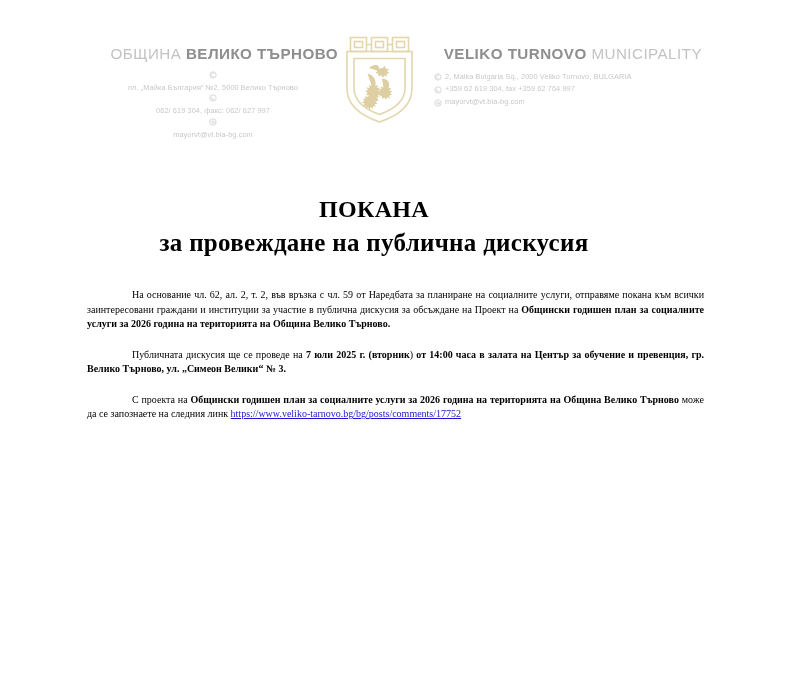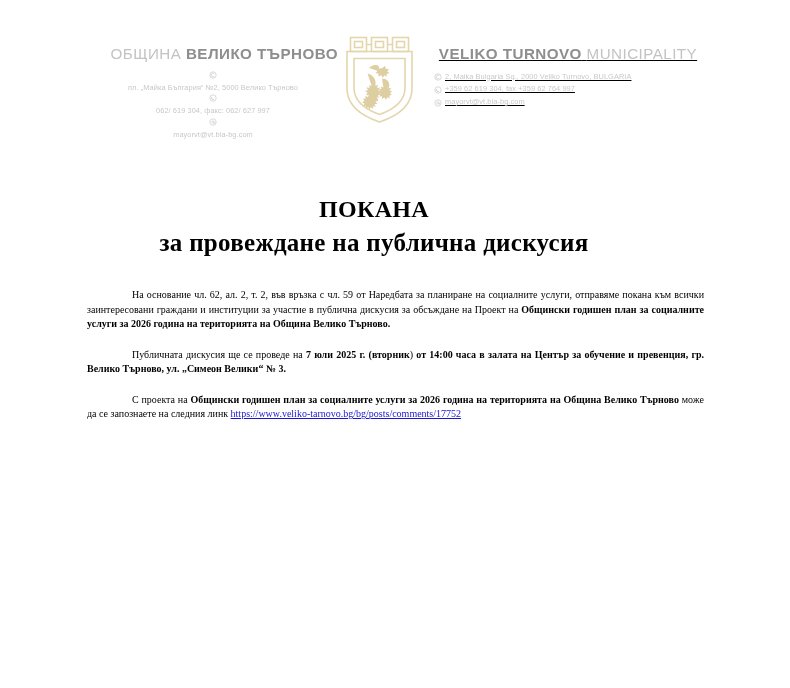--- a/index.html
+++ b/index.html
@@ -44,22 +44,21 @@
     padding-top: 12px;
   }
 
   .lh-block-left {
     width: 250px;
     text-align: right;
   }
 
   .lh-block-right {
     width: 268px;
-    text-align: center;
-    text-decoration: underline;
+    text-align: right;
   }
 
   .lh-name {
     font-size: 15.2px;
     letter-spacing: 0.45px;
     white-space: nowrap;
     line-height: 1.1;
   }
   .lh-name .thin {
     color: #c3c3c3;

